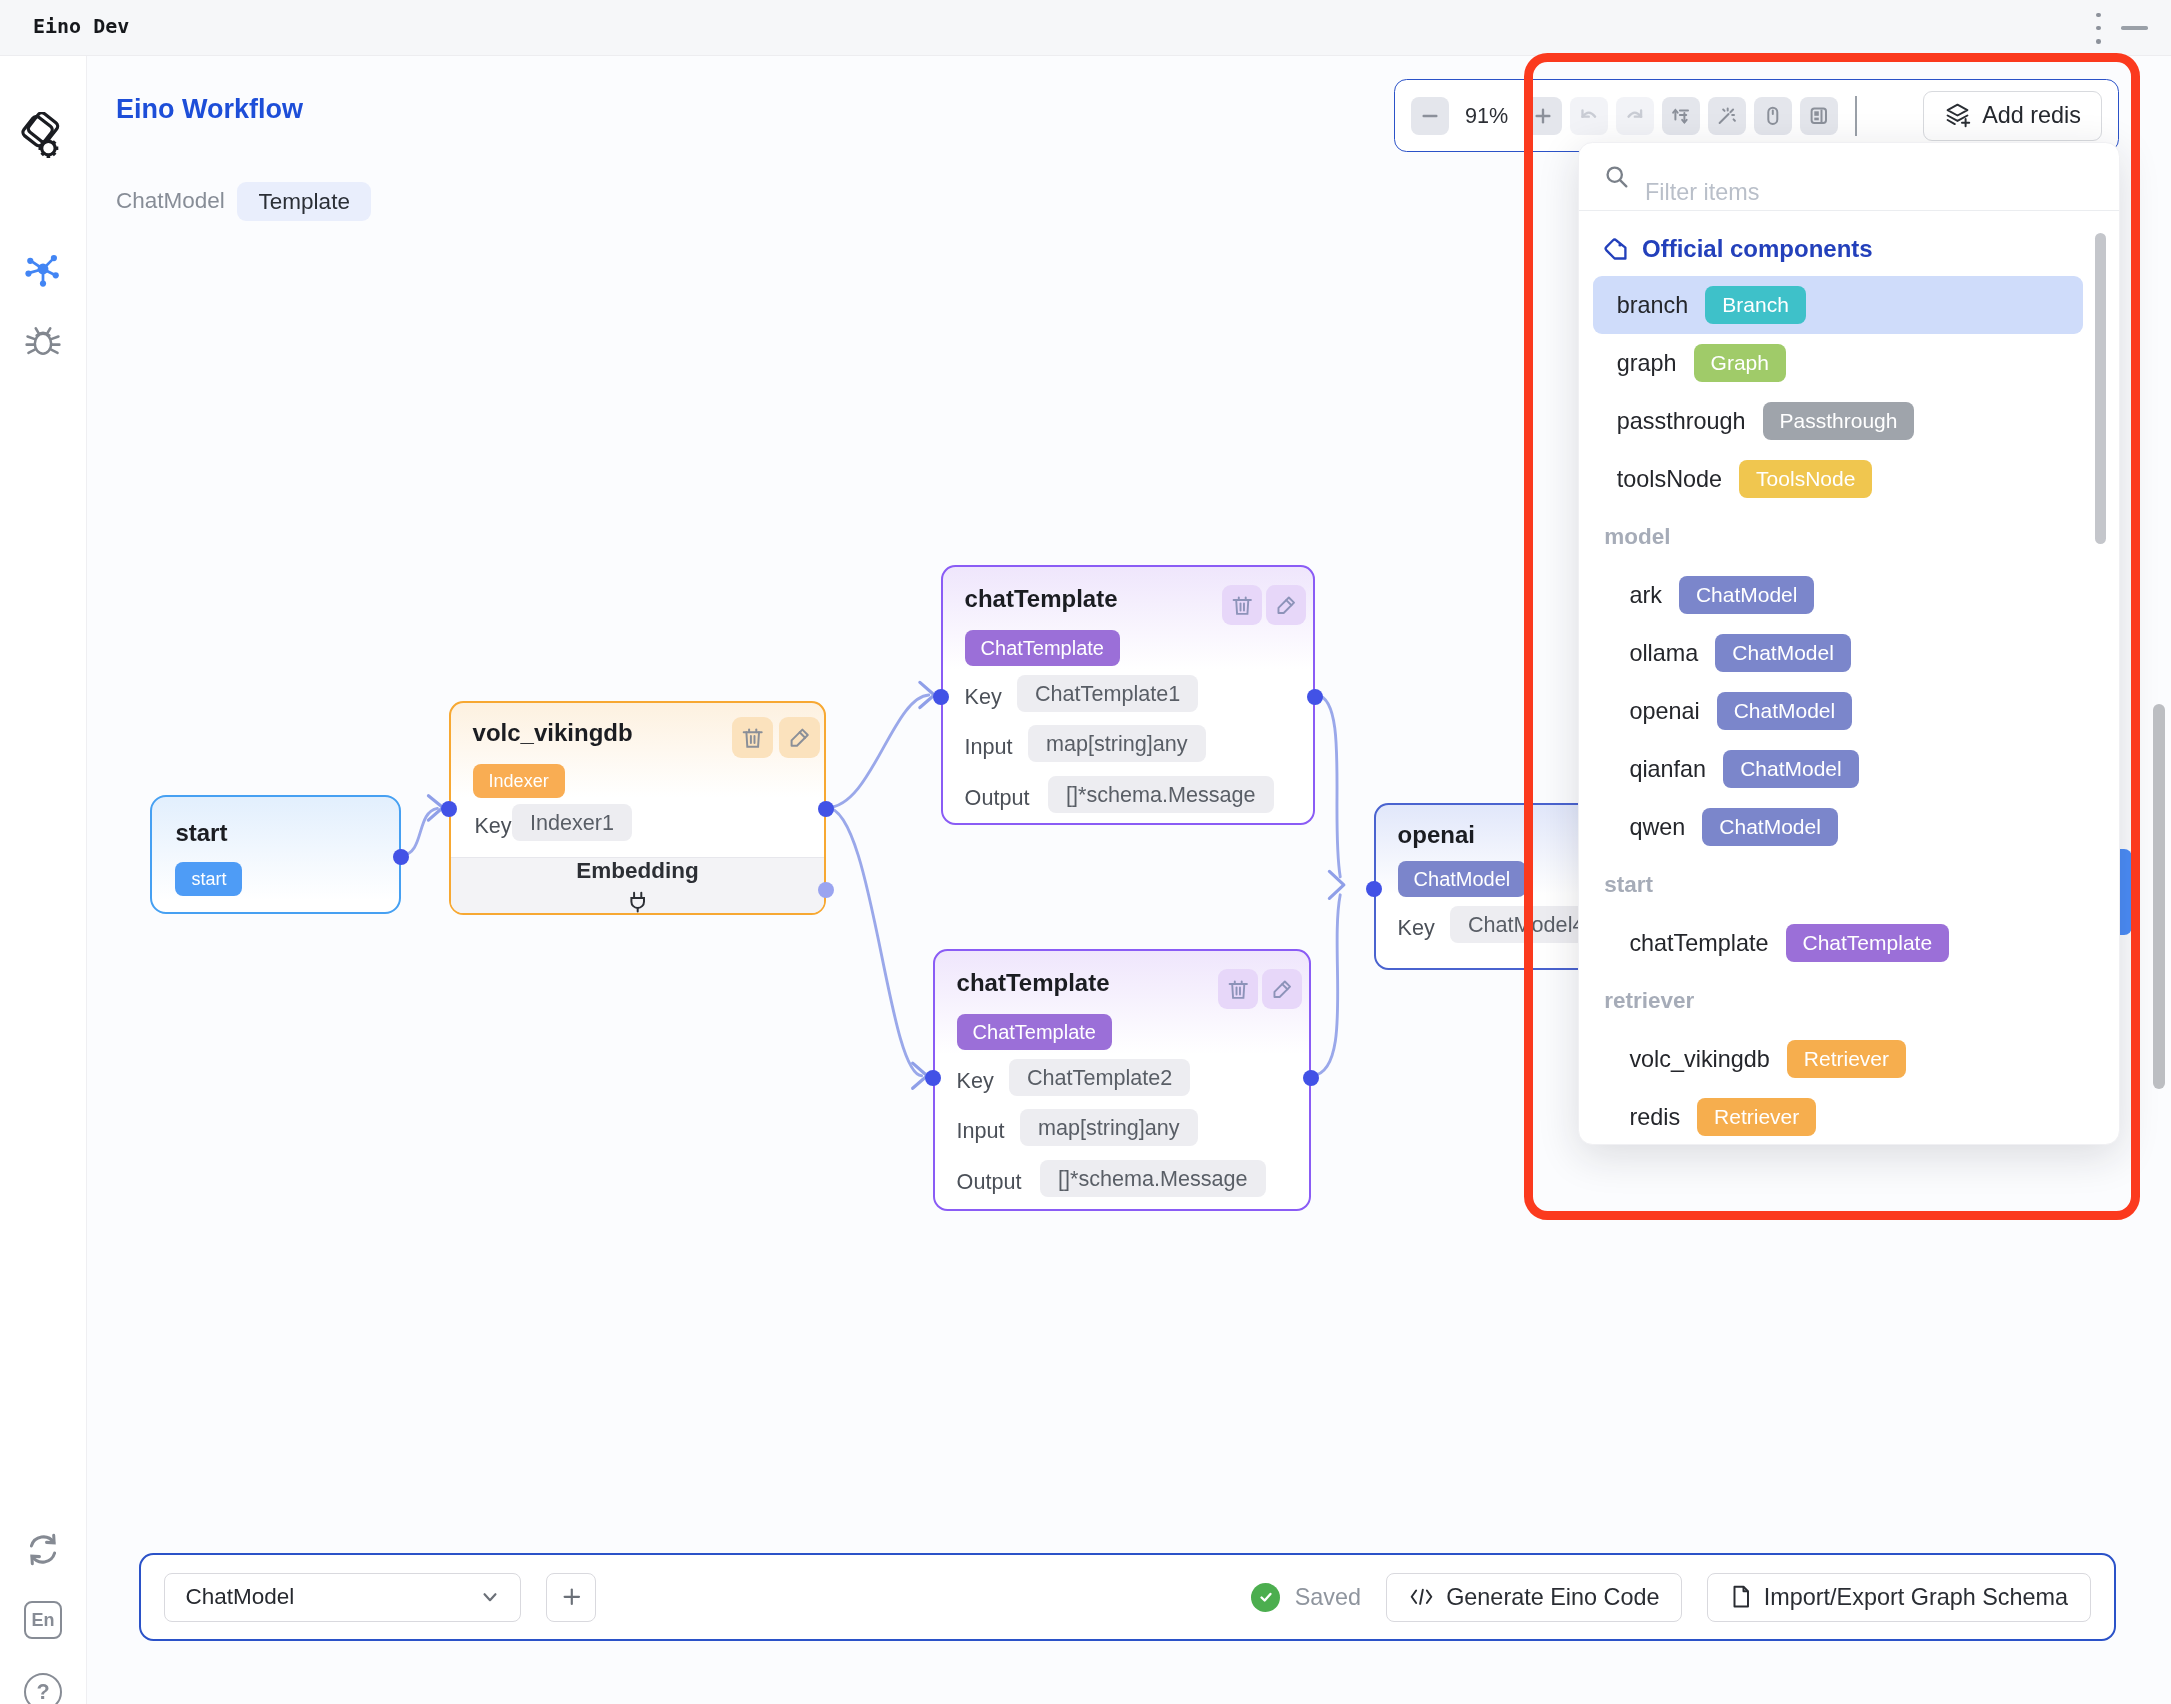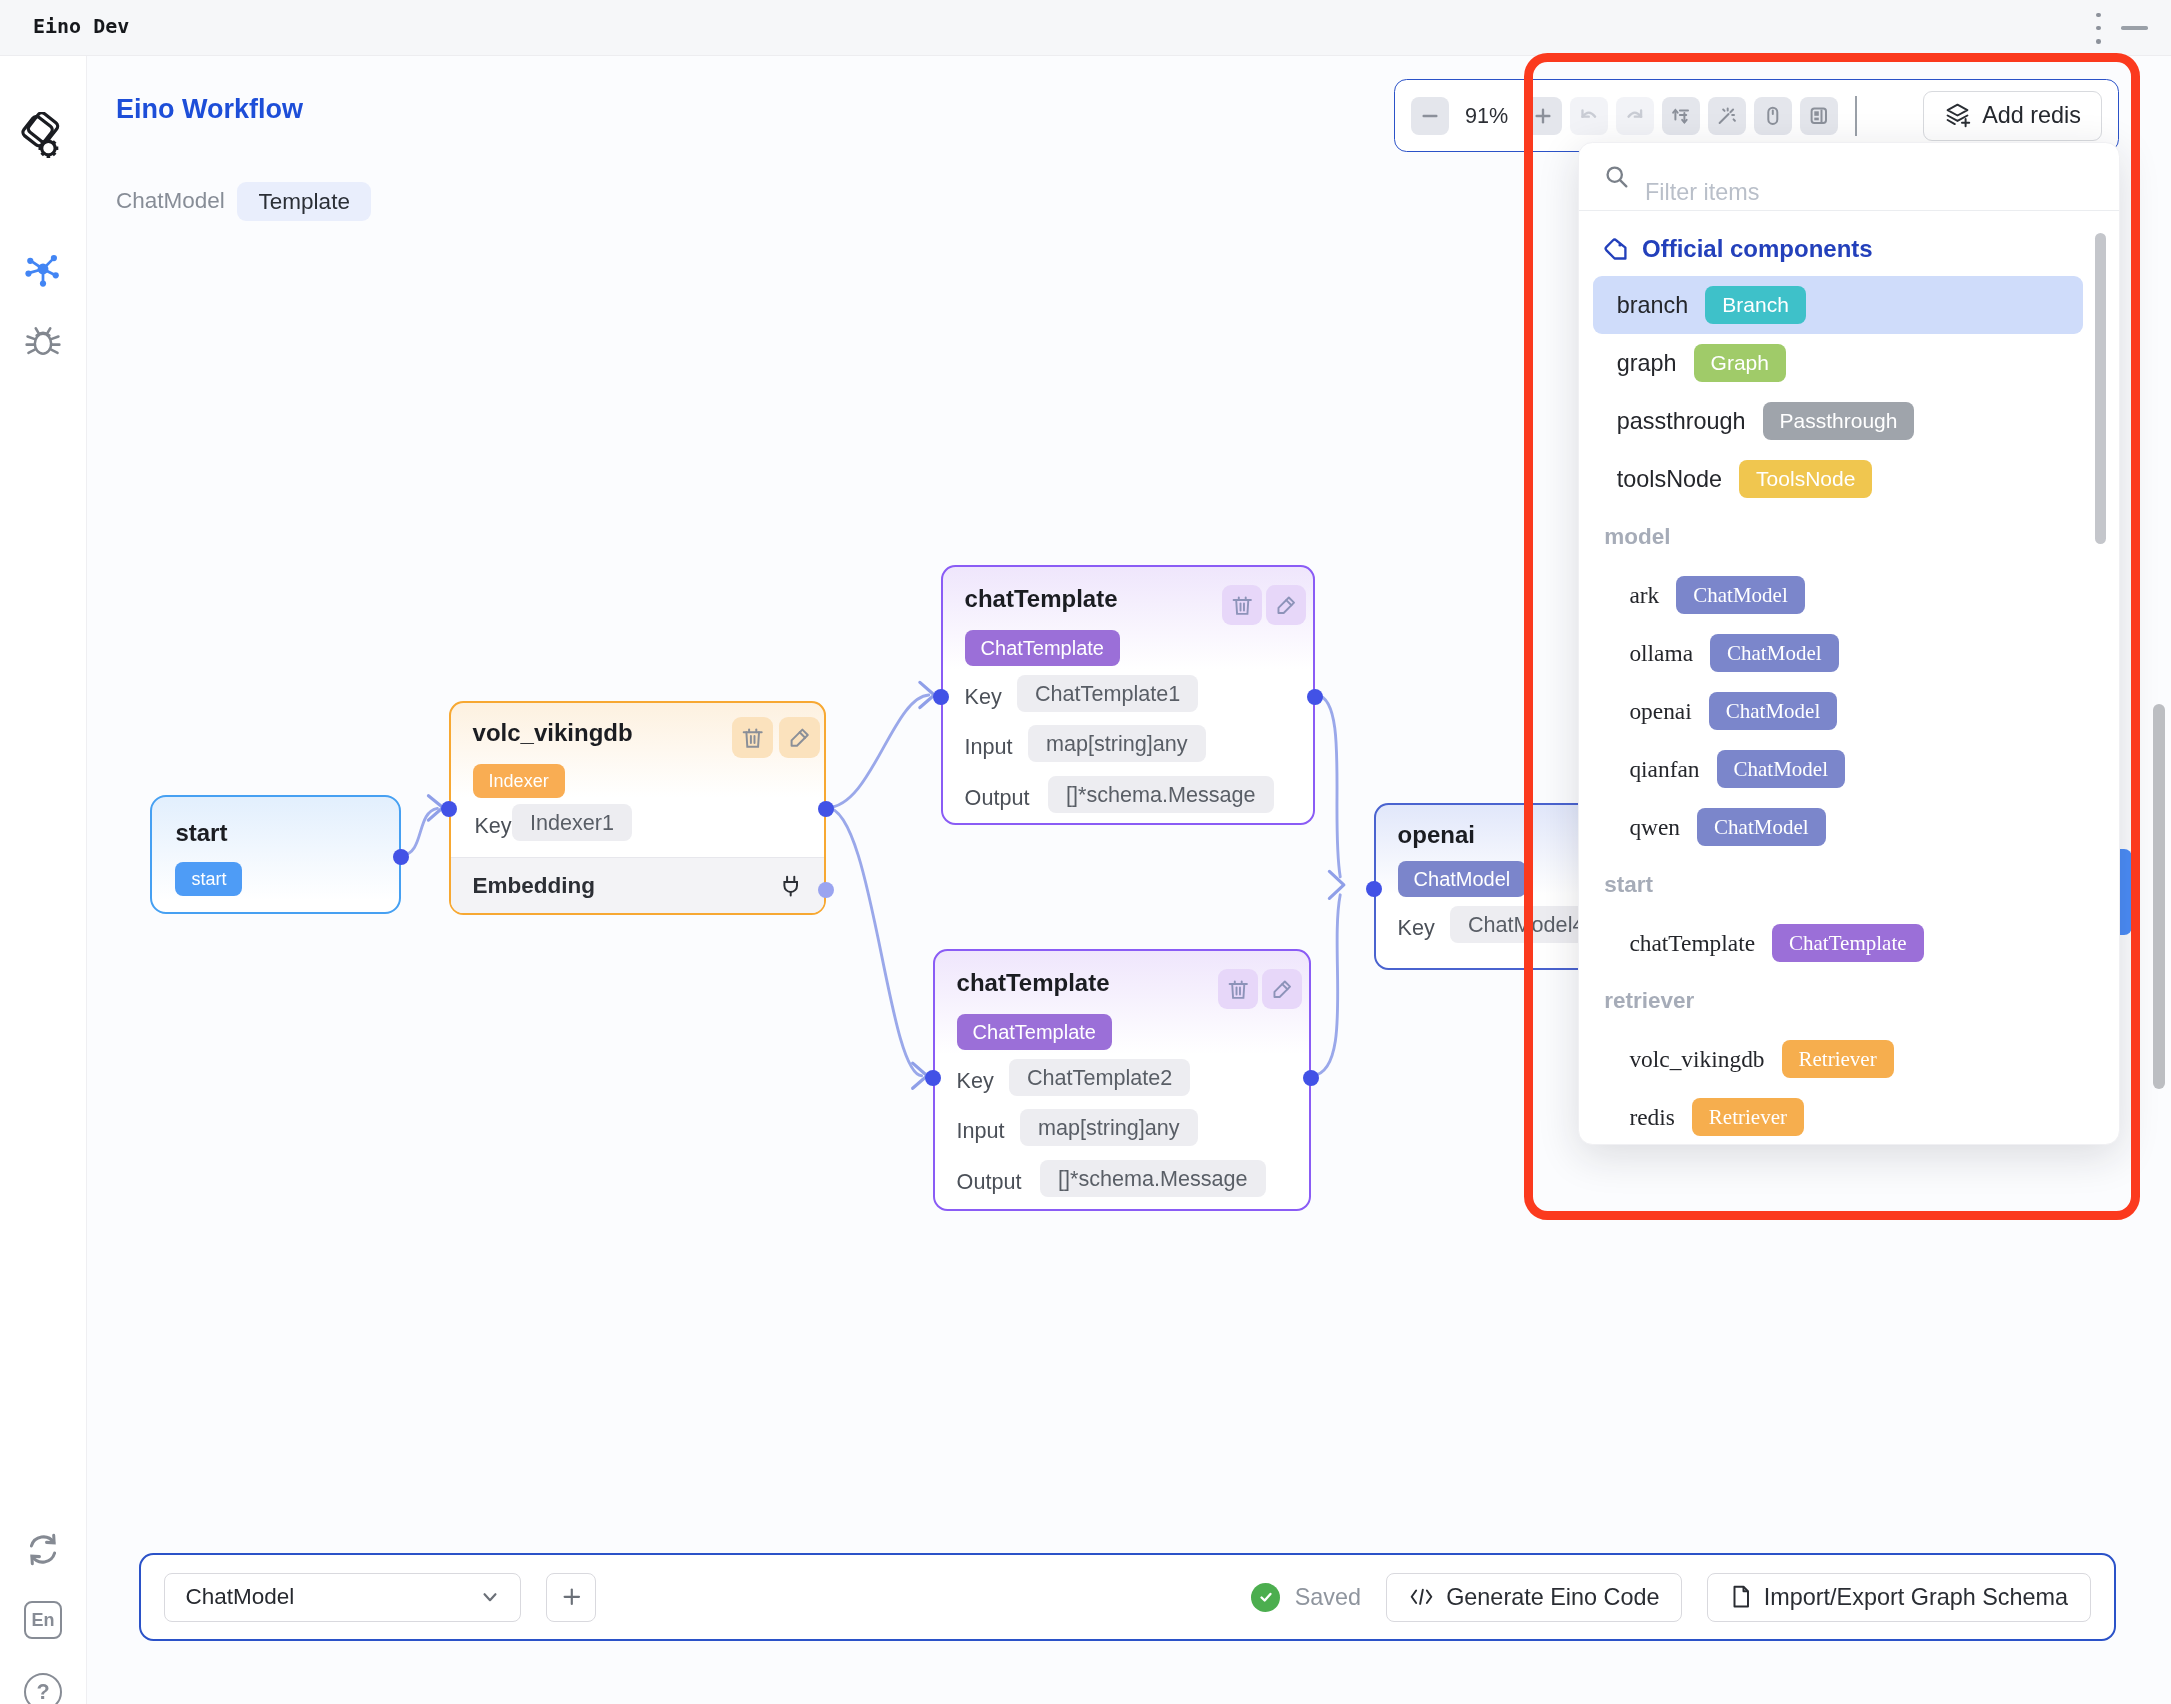--- a/index.html
+++ b/index.html
@@ -41,40 +41,40 @@
   .node-start { left:150px; top:795px; width:251px; height:119px; border:2.7px solid #46a0f2; border-radius:16px;
     background:linear-gradient(180deg,#e2effd 0%,#ffffff 90%); }
   .node-volc { left:449px; top:701px; width:377px; height:214px; border:2.7px solid #f7a832; border-radius:14.4px;
     background:linear-gradient(180deg,#fdf1e0 0%,#ffffff 45%); }
   .node-ct { width:374px; height:260px; border:2.7px solid #8a5cf5; border-radius:14.4px;
     background:linear-gradient(180deg,#efe6fc 0%,#ffffff 40%); }
   .node-ct1 { left:941px; top:565px; }
   .node-ct2 { left:933px; top:949px; width:378px; height:262px; }
   .node-openai { left:1374px; top:803px; width:252px; height:167px; border:2.7px solid #4a63cf; border-radius:14.4px;
     background:linear-gradient(180deg,#e1e7fa 0%,#ffffff 55%); }
-  .embed-sec { position:absolute; left:0; right:0; bottom:0; height:56px; background:#f3f3f6; border-top:0.9px solid #e7e7ec; border-radius:0 0 11.7px 11.7px; display:flex; align-items:center; padding:0 21.6px; }
+  .embed-sec { position:absolute; left:0; right:0; bottom:0; height:56px; background:#f3f3f6; border-top:0.9px solid #e7e7ec; border-radius:0 0 11.7px 11.7px; display:flex; align-items:center; padding:0 21.6px;flex-direction:column; }
   .embed-sec .t { font-size:22.5px; font-weight:bold; color:#2c2f35; flex:1; }
 
   
   .toolbar { position:absolute; left:1394px; top:79px; width:725px; height:73px; background:#fff; border:1.8px solid #2b52c8; border-radius:12.6px; display:flex; align-items:center; padding:0 16px; gap:8px; z-index:5; }
   .tb-btn { width:38px; height:38px; border-radius:8px; background:#e4e6ec; display:flex; align-items:center; justify-content:center; flex:0 0 auto; }
   .tb-btn.disabled { background:#f2f3f7; }
   .tb-zoom { width:59px; text-align:center; font-size:21.6px; color:#2c2f35; flex:0 0 auto; }
   .tb-div { width:1.8px; height:40px; background:#9aa0a8; margin:0 9px; flex:0 0 auto; }
   .addnode-btn { margin-left:auto; height:50px; padding:0 20px; background:#fff; border:1.8px solid #d8dade; border-radius:9px; display:flex; align-items:center; gap:10.8px; font-size:23.4px; color:#25282e; }
 
   
   .panel { position:absolute; left:1578px; top:142px; width:542px; height:1003px; background:#fff; border:0.9px solid #f0f0f3; border-radius:14.4px; box-shadow:0 10.8px 41px rgba(25,30,40,.14); z-index:6; overflow:hidden; }
   .panel-search { position:absolute; left:0; top:0; right:0; height:68px; border-bottom:1.8px solid #ebedf0; display:flex; align-items:center; padding:0 25px; gap:16px; }
   .panel-search input { border:none; outline:none; flex:1; font-size:23.4px; color:#333; font-family:"Liberation Sans",sans-serif; background:transparent;margin-top:31px; }
   .panel-search input::placeholder { color:#b9bfc9; }
   .panel-list { position:absolute; left:14.4px; right:36px; top:79px; }
   .plist-header { height:54px; display:flex; align-items:center; gap:12.6px; padding-left:9px; font-size:24px; font-weight:bold; color:#2340bb; }
   .prow { height:58px; display:flex; align-items:center; gap:17px; padding-left:23.4px; border-radius:9px; }
-  .prow.indent { padding-left:36px;font-family:Liberation Serif, serif; }
+  .prow.indent { padding-left:36px; }
   .prow.hl { background:#cfdcfa; }
   .prow .nm { font-size:23.4px; color:#24262b; }
   .prow.section { font-size:22.5px; font-weight:bold; color:#a6acb8; padding-left:10.8px; }
   .pbadge { display:inline-flex; align-items:center; height:38px; padding:0 17px; border-radius:8px; color:#fff; font-size:21px; }
   .badge-teal{background:#3ec1c9}.badge-green{background:#a0cb69}.badge-gray{background:#9fa4ab}
   .badge-yellow{background:#f0c64f}.badge-indigo{background:#7b86cb}.badge-purple{background:#9b6fd8}.badge-orange{background:#f6ae4e}
   .panel-scrollthumb { position:absolute; right:12.6px; top:90px; width:11.7px; height:311px; border-radius:6.3px; background:#c4c6cb; }
 
   .blue-sliver { position:absolute; left:2112px; top:849px; width:20px; height:86px; background:#4b8cf6; border-radius:8px; z-index:5; }
 

